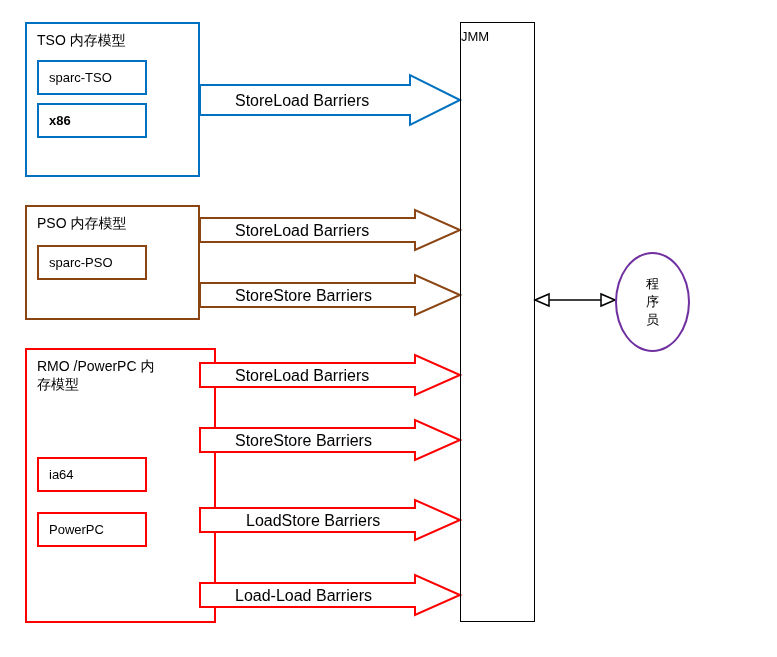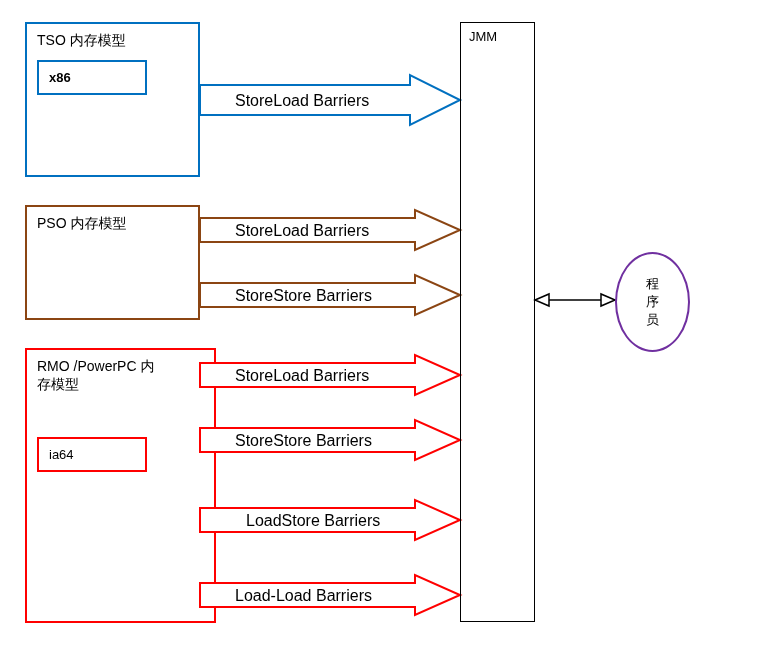--- a/index.html
+++ b/index.html
@@ -28,21 +28,21 @@
     margin-top: 8px;
     width: 110px;
   }
   .jmm-box {
     position: absolute;
     border: 1.5px solid #000;
     left: 460px;
     top: 22px;
     width: 75px;
     height: 600px;
-    padding: 6px 8px;
+    padding: 6px 0;
     font-size: 13px;
   }
   .ellipse-wrap {
     position: absolute;
     left: 615px;
     top: 252px;
     width: 75px;
     height: 100px;
   }
   .ellipse {
@@ -65,45 +65,48 @@
     position: absolute;
     font-size: 16px;
     white-space: nowrap;
   }
 </style>
 </head>
 <body>
 
 <div class="model-box" style="left:25px; top:22px; width:175px; height:155px; border-color:#0070c0;">
   <div class="model-title">TSO 内存模型</div>
+  <div class="inner-box" style="border-color:#0070c0;">sparc-TSO</div>
   <div class="inner-box" style="border-color:#0070c0;font-weight:bold;">x86</div>
 </div>
 
 <svg class="arrow-svg" style="left:200px; top:75px; width:260px; height:50px;">
   <polygon points="0,10 210,10 210,0 260,25 210,50 210,40 0,40" fill="#fff" stroke="#0070c0" stroke-width="2"></polygon>
 </svg>
 <div class="barrier-label" style="left:235px; top:92px;">StoreLoad Barriers</div>
 
 <div class="model-box" style="left:25px; top:205px; width:175px; height:115px; border-color:#8b4513;">
   <div class="model-title">PSO 内存模型</div>
+  <div class="inner-box" style="border-color:#8b4513; margin-top:12px;">sparc-PSO</div>
 </div>
 
 <svg class="arrow-svg" style="left:200px; top:210px; width:260px; height:40px;">
   <polygon points="0,8 215,8 215,0 260,20 215,40 215,32 0,32" fill="#fff" stroke="#8b4513" stroke-width="2"></polygon>
 </svg>
 <div class="barrier-label" style="left:235px; top:222px;">StoreLoad Barriers</div>
 
 <svg class="arrow-svg" style="left:200px; top:275px; width:260px; height:40px;">
   <polygon points="0,8 215,8 215,0 260,20 215,40 215,32 0,32" fill="#fff" stroke="#8b4513" stroke-width="2"></polygon>
 </svg>
 <div class="barrier-label" style="left:235px; top:287px;">StoreStore Barriers</div>
 
 <div class="model-box" style="left:25px; top:348px; width:191px; height:275px; border-color:#ff0000;">
   <div class="model-title" style="width:120px;">RMO /PowerPC 内存模型</div>
-  <div class="inner-box" style="border-color:#ff0000; margin-top:43px;">ia64</div>
+  <div class="inner-box" style="border-color:#ff0000; margin-top:63px;">ia64</div>
+  <div class="inner-box" style="border-color:#ff0000; margin-top:20px;">PowerPC</div>
 </div>
 
 <svg class="arrow-svg" style="left:200px; top:355px; width:260px; height:40px;">
   <polygon points="0,8 215,8 215,0 260,20 215,40 215,32 0,32" fill="#fff" stroke="#ff0000" stroke-width="2"></polygon>
 </svg>
 <div class="barrier-label" style="left:235px; top:367px;">StoreLoad Barriers</div>
 
 <svg class="arrow-svg" style="left:200px; top:420px; width:260px; height:40px;">
   <polygon points="0,8 215,8 215,0 260,20 215,40 215,32 0,32" fill="#fff" stroke="#ff0000" stroke-width="2"></polygon>
 </svg>

